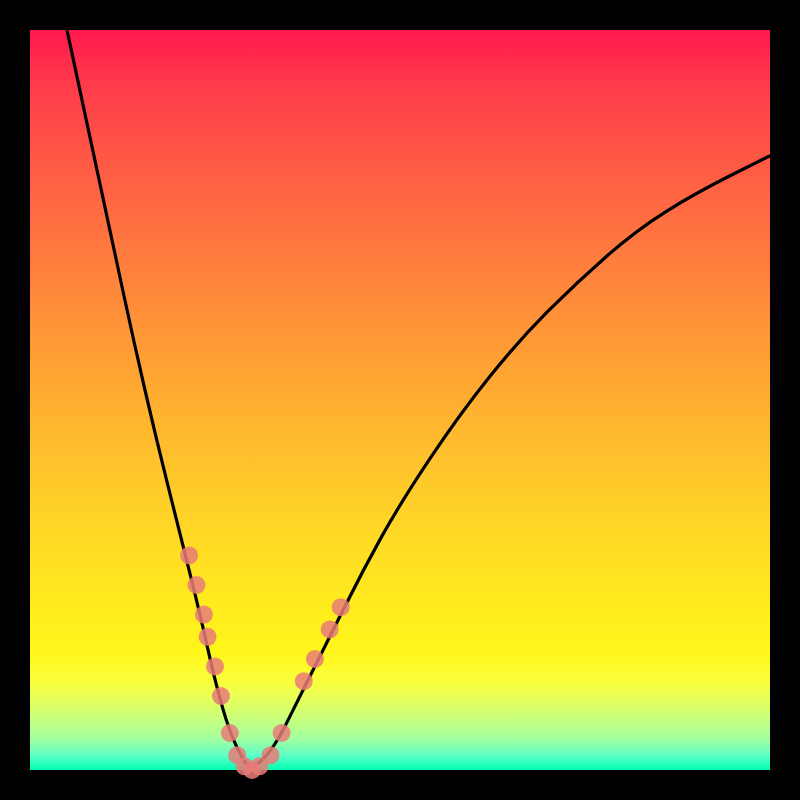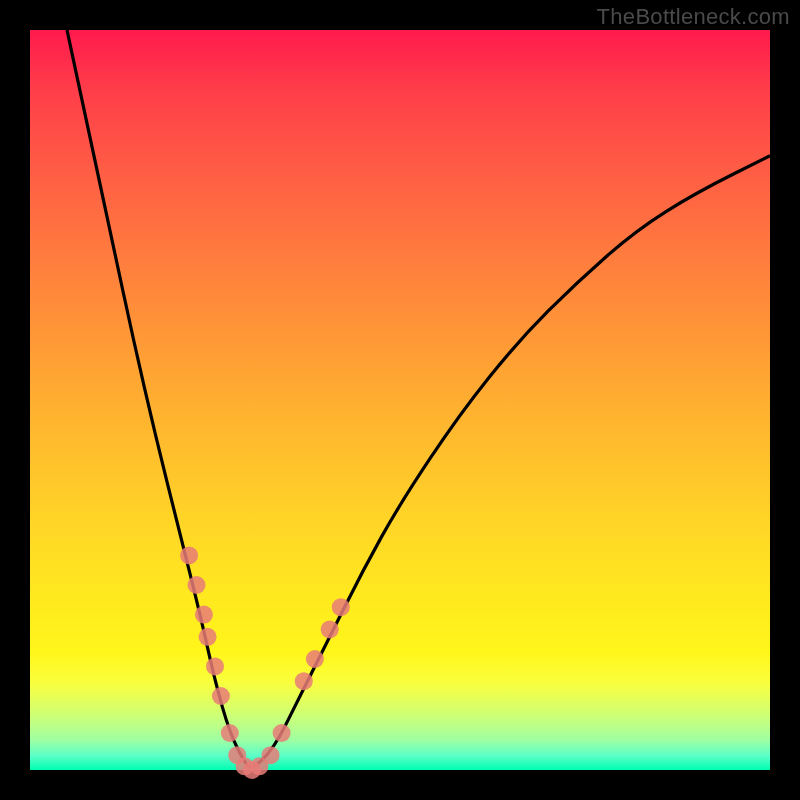--- a/index.html
+++ b/index.html
@@ -85,14 +85,13 @@
           <circle cx="229.4" cy="736.3" r="9" fill="#e77b78" fill-opacity="0.85"></circle>
           <circle cx="240.5" cy="725.2" r="9" fill="#e77b78" fill-opacity="0.85"></circle>
           <circle cx="251.6" cy="703.0" r="9" fill="#e77b78" fill-opacity="0.85"></circle>
           <circle cx="273.8" cy="651.2" r="9" fill="#e77b78" fill-opacity="0.85"></circle>
           <circle cx="284.9" cy="629.0" r="9" fill="#e77b78" fill-opacity="0.85"></circle>
           <circle cx="299.7" cy="599.4" r="9" fill="#e77b78" fill-opacity="0.85"></circle>
           <circle cx="310.8" cy="577.2" r="9" fill="#e77b78" fill-opacity="0.85"></circle>
         </g>
     </svg>
   </div>
-  <div class="watermark">TheBottleneck.com</div>
 </div>
 
 </body></html>

